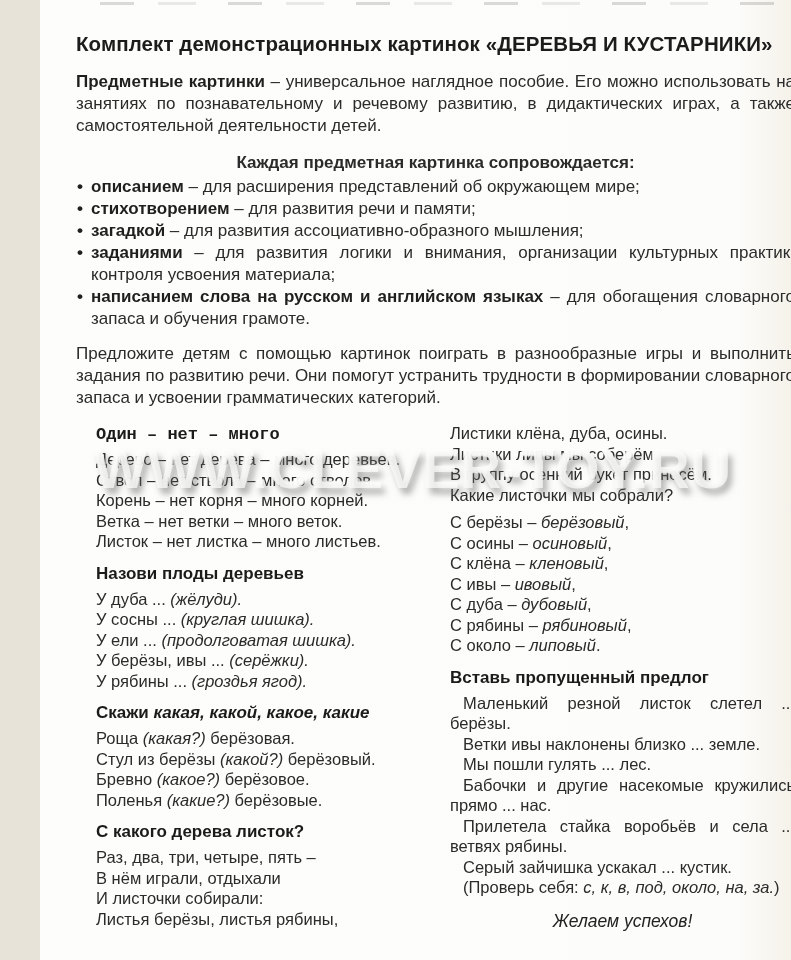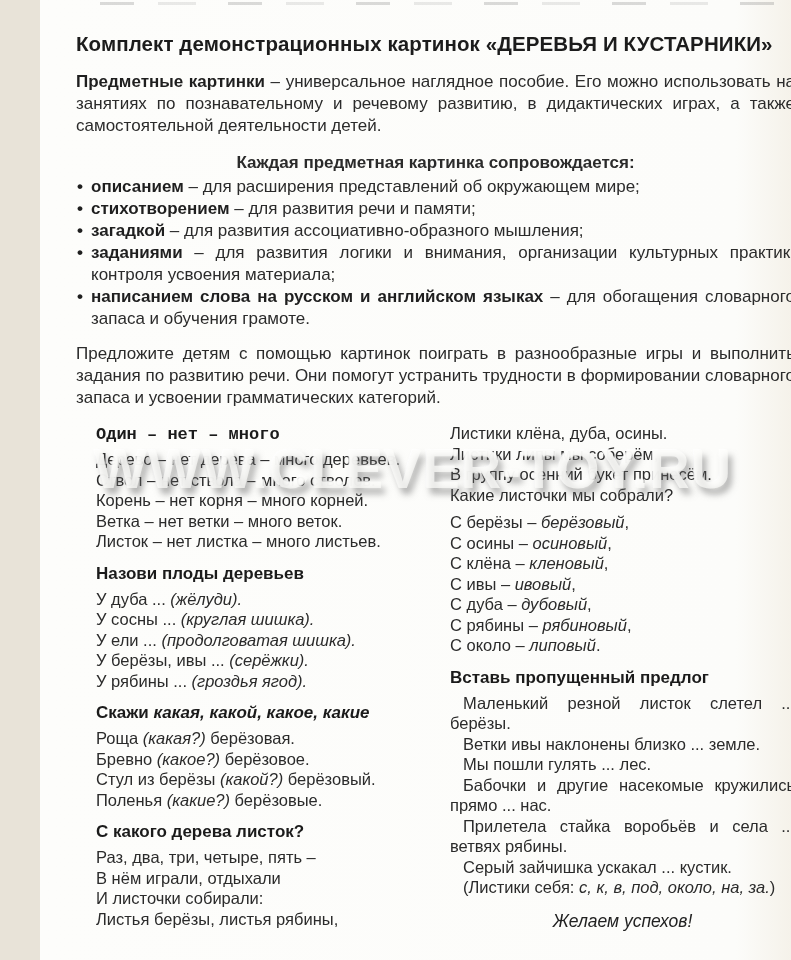--- a/index.html
+++ b/index.html
@@ -104,22 +104,22 @@
           <div class="ln"><span>У дуба ... </span><i>(жёлуди).</i><span></span></div>
           <div class="ln"><span>У сосны ... </span><i>(круглая шишка).</i><span></span></div>
           <div class="ln"><span>У ели ... </span><i>(продолговатая шишка).</i><span></span></div>
           <div class="ln"><span>У берёзы, ивы ... </span><i>(серёжки).</i><span></span></div>
           <div class="ln"><span>У рябины ... </span><i>(гроздья ягод).</i><span></span></div>
         </section>
 
         <section>
           <h2><span>Скажи </span><i class="hi">какая, какой, какое, какие</i></h2>
           <div class="ln"><span>Роща </span><i>(какая?)</i><span> берёзовая.</span></div>
+          <div class="ln"><span>Стул из берёзы </span><i>(какой?)</i><span> берёзовый.</span></div>
           <div class="ln"><span>Бревно </span><i>(какое?)</i><span> берёзовое.</span></div>
-          <div class="ln"><span>Стул из берёзы </span><i>(какой?)</i><span> берёзовый.</span></div>
           <div class="ln"><span>Поленья </span><i>(какие?)</i><span> берёзовые.</span></div>
         </section>
 
         <section>
           <h2><span>С какого дерева листок?</span><i class="hi"></i></h2>
           <div class="ln">Раз, два, три, четыре, пять –</div>
           <div class="ln">В нём играли, отдыхали</div>
           <div class="ln">И листочки собирали:</div>
           <div class="ln">Листья берёзы, листья рябины,</div>
         </section>
@@ -146,21 +146,21 @@
         </div>
 
         <section>
           <h2>Вставь пропущенный предлог</h2>
           <p class="rp">Маленький резной листок слетел ... берёзы.</p>
           <p class="rp">Ветки ивы наклонены близко ... земле.</p>
           <p class="rp">Мы пошли гулять ... лес.</p>
           <p class="rp">Бабочки и другие насекомые кружились прямо ... нас.</p>
           <p class="rp">Прилетела стайка воробьёв и села ... ветвях рябины.</p>
           <p class="rp">Серый зайчишка ускакал ... кустик.</p>
-          <p class="rp"><span>(Листики себя: </span><i>с, к, в, под, около, на, за.</i><span>)</span></p>
+          <p class="rp"><span>(Проверь себя: </span><i>с, к, в, под, около, на, за.</i><span>)</span></p>
         </section>
 
         <p class="closing"><i>Желаем успехов!</i></p>
       </div>
 
     </div>
   </div>
 
   <div class="watermark">WWW.CLEVER-TOY.RU</div>
 </div>

